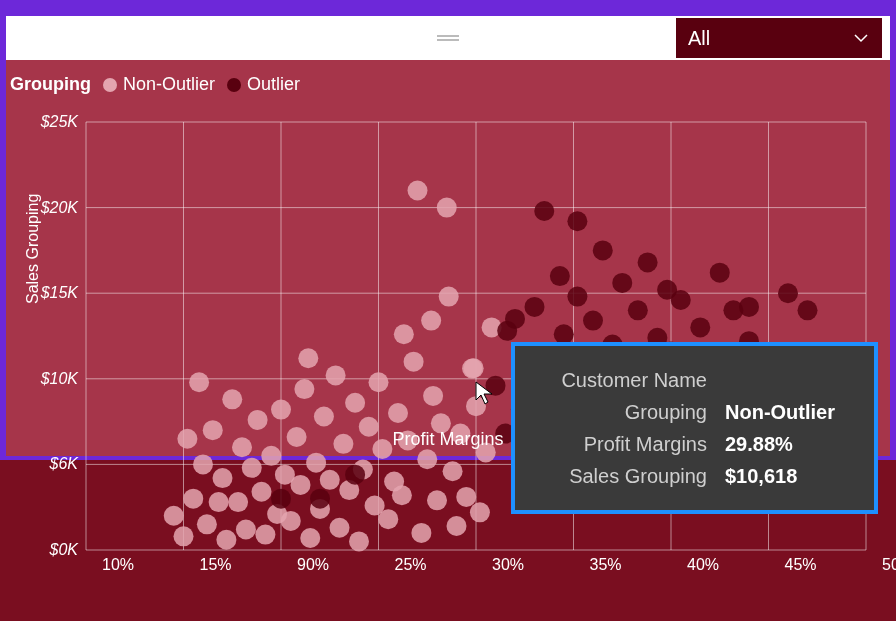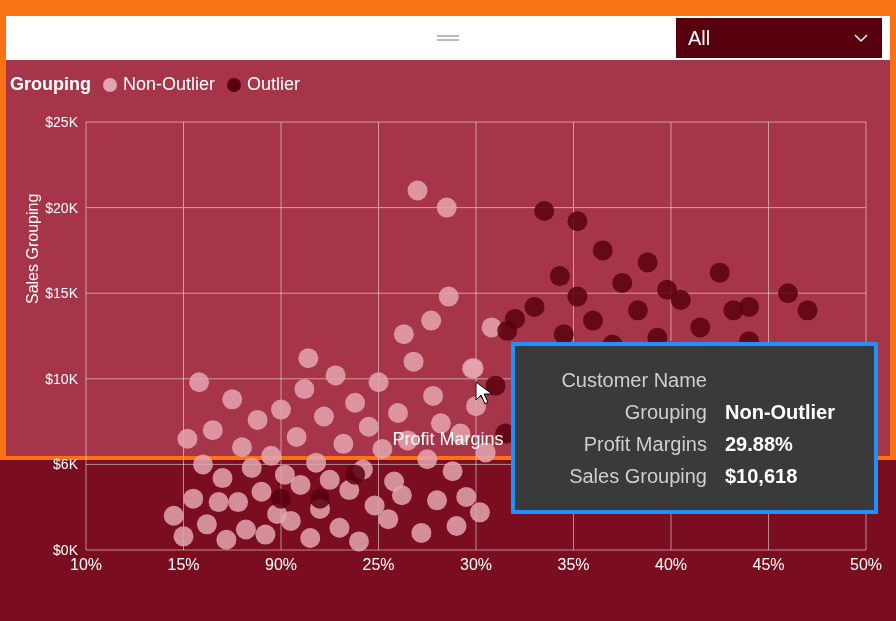--- a/index.html
+++ b/index.html
@@ -8,21 +8,21 @@
     width: 896px;
     height: 621px;
     font-family: "Segoe UI", Arial, sans-serif;
     background: #7a0e20;
     overflow: hidden;
   }
   .canvas {
     position: relative;
     width: 896px;
     height: 460px;
-    background: #f97316;
+    background: #6d28d9;
   }
   
   .topbar {
     position: absolute;
     left: 6px;
     right: 6px;
     top: 16px;
     height: 44px;
     background: #ffffff;
     display: flex;
@@ -106,32 +106,34 @@
     left: 0; top: 0;
     width: 100%;
     height: 100%;
     overflow: visible;
   }
   .tick-y {
     position: absolute;
     right: 100%;
     transform: translateY(-50%);
     padding-right: 8px;
-    font-size: 14px;
+    font-size: 16px;
     color: #fff;
     white-space: nowrap;
+    font-style: italic;
   }
   .tick-x {
     position: absolute;
     top: 100%;
     transform: translateX(-50%);
     padding-top: 6px;
     font-size: 16px;
     color: #fff;
     white-space: nowrap;
+    margin-left: 32px;
   }
   .ylabel {
     position: absolute;
     left: 6px;
     top: 50%;
     transform: translateY(-50%) rotate(-90deg);
     transform-origin: left top;
     font-size: 16px;
     color: #fff;
     white-space: nowrap;

